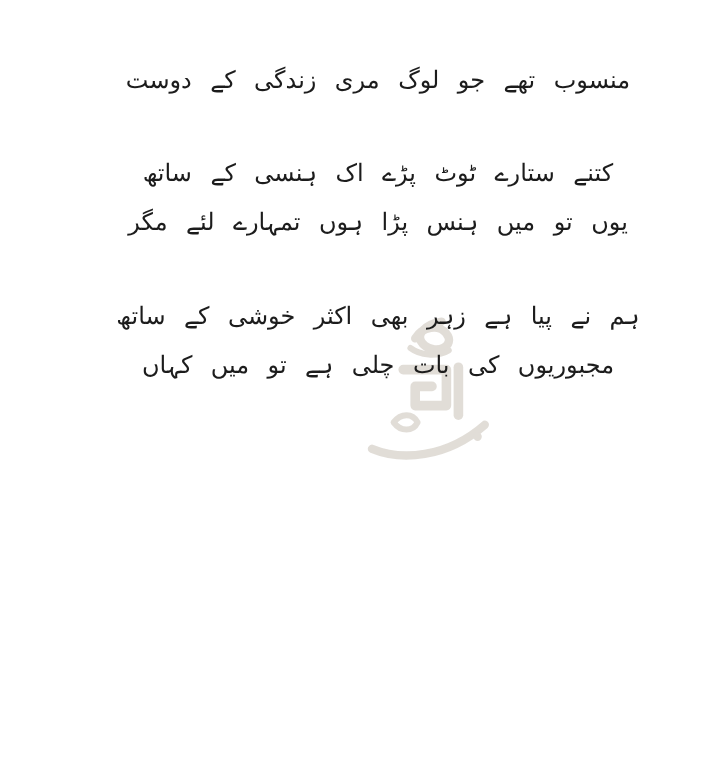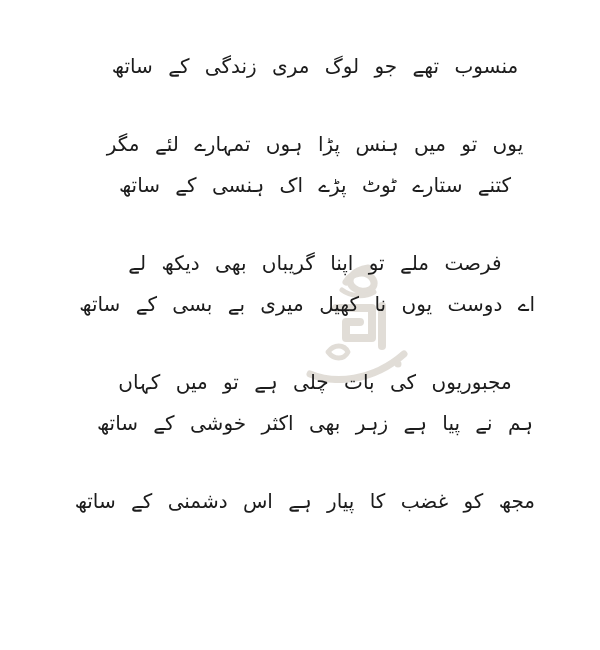--- a/index.html
+++ b/index.html
@@ -64,36 +64,31 @@
       <path d="M30 92 c6 -8 16 -8 20 0 c-4 8 -14 8 -20 0 z" stroke-width="5"></path>
 
       <path d="M12 114 c24 10 62 8 94 -20" stroke-width="7"></path>
       <circle cx="100" cy="104" r="3.5" fill="#c9c2b8" stroke="none"></circle>
     </g>
   </svg>
 
   <div class="poem">
 
     <div class="couplet">
-      <div class="verse">منسوب تھے جو لوگ مری زندگی کے ساتھ</div>
+      <div class="verse">منسوب تھے جو لوگ مری زندگی کے دوست</div>
     </div>
 
     <div class="couplet">
+      <div class="verse">کتنے ستارے ٹوٹ پڑے اک ہنسی کے ساتھ</div>
       <div class="verse">یوں تو میں ہنس پڑا ہوں تمہارے لئے مگر</div>
-      <div class="verse">کتنے ستارے ٹوٹ پڑے اک ہنسی کے ساتھ</div>
+    </div>
+
+
+    <div class="couplet">
+      <div class="verse">ہم نے پیا ہے زہر بھی اکثر خوشی کے ساتھ</div>
+      <div class="verse">مجبوریوں کی بات چلی ہے تو میں کہاں</div>
     </div>
 
     <div class="couplet">
-      <div class="verse">فرصت ملے تو اپنا گریباں بھی دیکھ لے</div>
-      <div class="verse">اے دوست یوں نا کھیل میری بے بسی کے ساتھ</div>
-    </div>
-
-    <div class="couplet">
-      <div class="verse">مجبوریوں کی بات چلی ہے تو میں کہاں</div>
-      <div class="verse">ہم نے پیا ہے زہر بھی اکثر خوشی کے ساتھ</div>
-    </div>
-
-    <div class="couplet">
-      <div class="verse">مجھ کو غضب کا پیار ہے اس دشمنی کے ساتھ</div>
     </div>
 
   </div>
 </div>
 
 </body></html>

